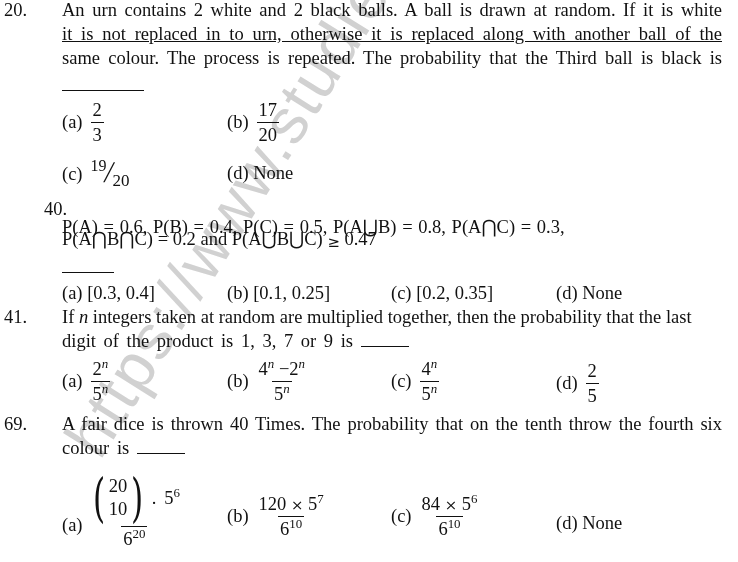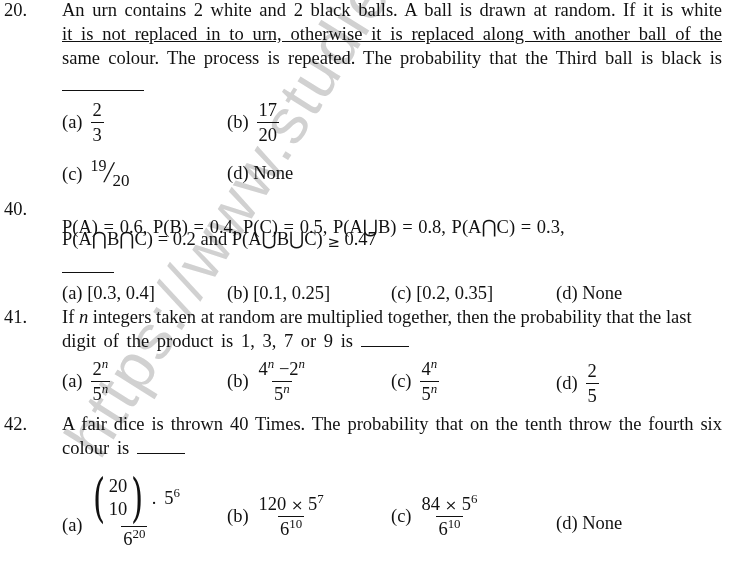--- a/index.html
+++ b/index.html
@@ -56,21 +56,21 @@
       <span style="position:absolute; left:14px; top:-2px; font-size:30px; font-weight:100; transform:skewX(-10deg);">/</span>
       <span style="position:absolute; left:22px; top:14px; font-size:17px;">20</span>
     </span>
   </div>
   <div class="opt" style="left:227px; top:163px;">
     <span>(d)</span>&nbsp;<span>None</span>
   </div>
 </div>
 
 <div>
-  <span class="num" style="top:199px;">40.</span>
+  <span class="num" style="top:199px;margin-left:40px;">40.</span>
   <span class="line" style="top:199px; word-spacing:1px;margin-top:17px;">P(A) = 0.6,   P(B) = 0.4,   P(C) = 0.5,   P(A⋃B) = 0.8,   P(A⋂C) = 0.3,</span>
   <span class="line" style="top:228px;">
     <span>P(A⋂B⋂C) = 0.2 and P(A⋃B⋃C)</span>
     <span class="sym" style="vertical-align:-2px;">≥</span>
     <span>0.47</span>
   </span>
   <span class="line" style="top:257px;">
     <span class="blank" style="width:52px;"></span>
   </span>
   <span class="opt" style="left:62px; top:283px;">
@@ -123,21 +123,21 @@
   <div class="opt" style="left:556px; top:362px;">
     <span>(d)</span>
     <span class="frac">
       <span class="n">2</span>
       <span class="d">5</span>
     </span>
   </div>
 </div>
 
 <div>
-  <span class="num" style="top:414px;">42.</span>
+  <span class="num" style="top:414px;">69.</span>
   <span class="just" style="top:414px;">A fair dice is thrown 40 Times. The probability that on the tenth throw the fourth six</span>
   <span class="line" style="top:438px; word-spacing:3px;">
     <span>colour is</span>
     <span class="blank" style="width:48px;"></span>
   </span>
 
   <div class="opt" style="left:62px; top:472px;">
     <span style="margin-top:30px;">(a)</span>
     <span class="frac" style="margin-left:4px;">
       <span class="n" style="display:flex; align-items:center;">

